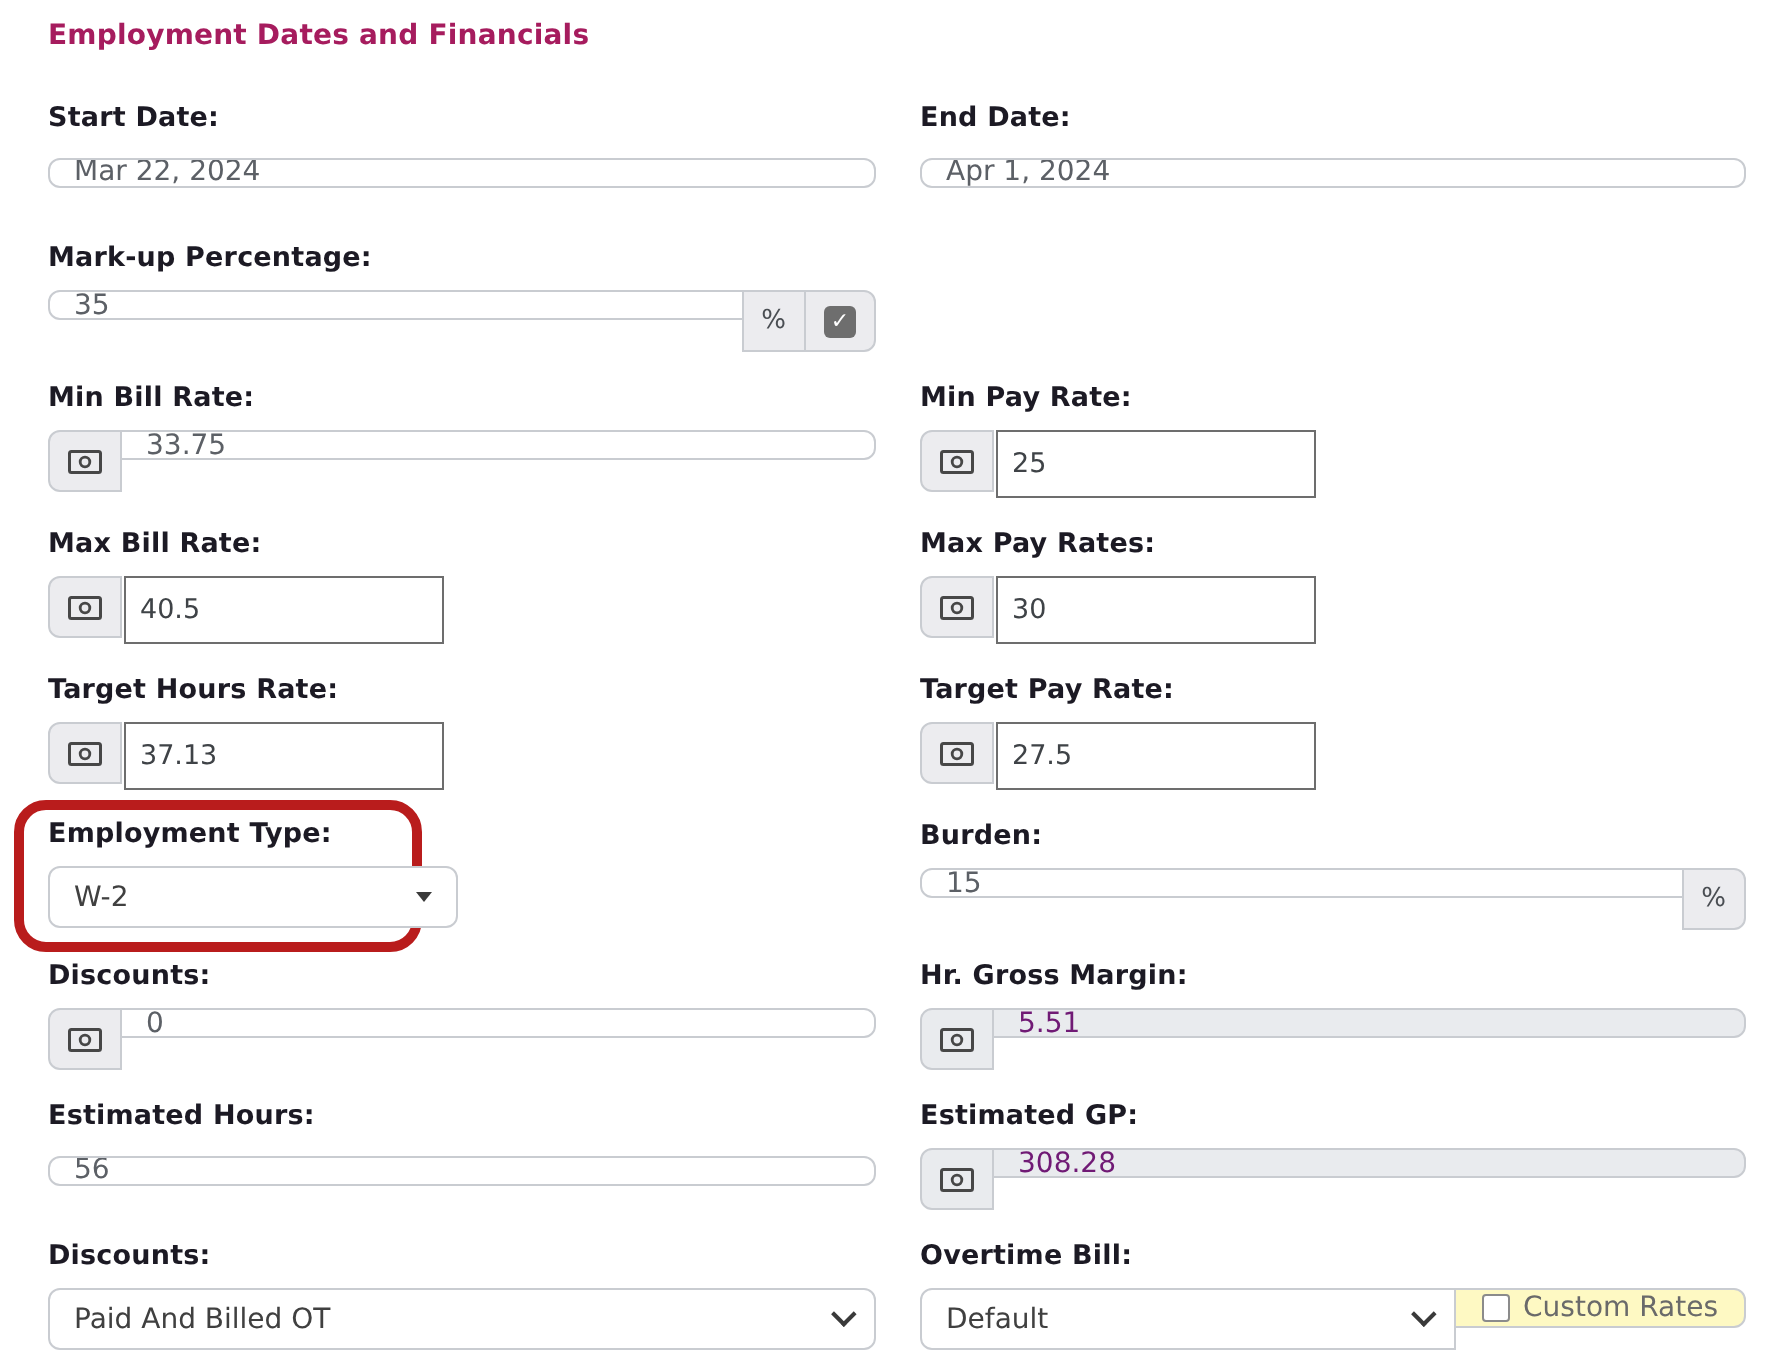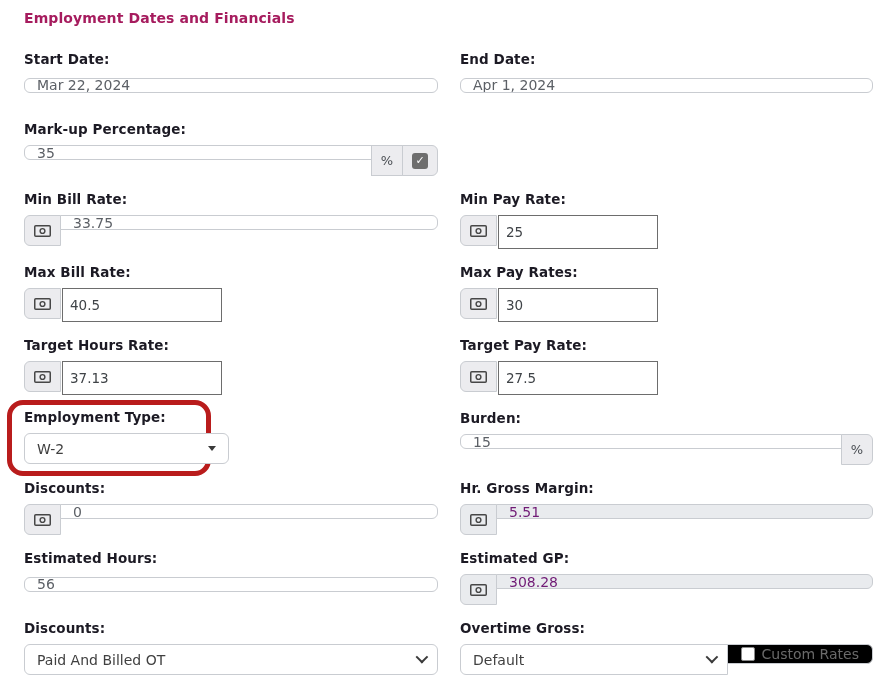--- a/index.html
+++ b/index.html
@@ -73,21 +73,21 @@
   .cbx-dark {
     width:16px; height:16px; background:#6e6e6e; border-radius:3px;
     color:#fff; font-size:11px; line-height:16px; text-align:center;
     cursor:pointer; user-select:none;
   }
   .cbx-empty {
     width:14px; height:14px; background:#fff; border:1px solid #8b8b8b;
     border-radius:2px; cursor:pointer; flex:0 0 auto;
   }
   .custom-rates-addon {
-    height:20px; margin-left:-1px; background:#000000; border:1px solid #c9ccd1;
+    height:20px; margin-left:-1px; background:#fef9c3; border:1px solid #c9ccd1;
     border-radius:0 6px 6px 0; display:flex; align-items:center; gap:7px;
     padding:0 13px; color:#6a6a6a; font-size:14px; flex:0 0 auto;
   }
   
   .w-ot-select { flex:1 1 auto; min-width:0; border-radius:6px 0 0 6px; }
   .emp-select { width:205px; }
   
   .annotation {
     border:5px solid #b91c1c; border-radius:16px;
     padding:3px 12px 7px 12px; margin:-9px 0 0 -17px;
@@ -278,21 +278,21 @@
     </div>
 
     <div class="cell">
       <span class="lbl">Discounts:</span>
       <div class="select">
         <span class="sel-text">Paid And Billed OT</span>
         <span class="chevron-down"></span>
       </div>
     </div>
     <div class="cell">
-      <span class="lbl">Overtime Gross:</span>
+      <span class="lbl">Overtime Bill:</span>
       <div class="ig">
         <div class="select w-ot-select">
           <span class="sel-text">Default</span>
           <span class="chevron-down"></span>
         </div>
         <span class="custom-rates-addon">
           <span class="cbx-empty"></span>
           <span>Custom Rates</span>
         </span>
       </div>

